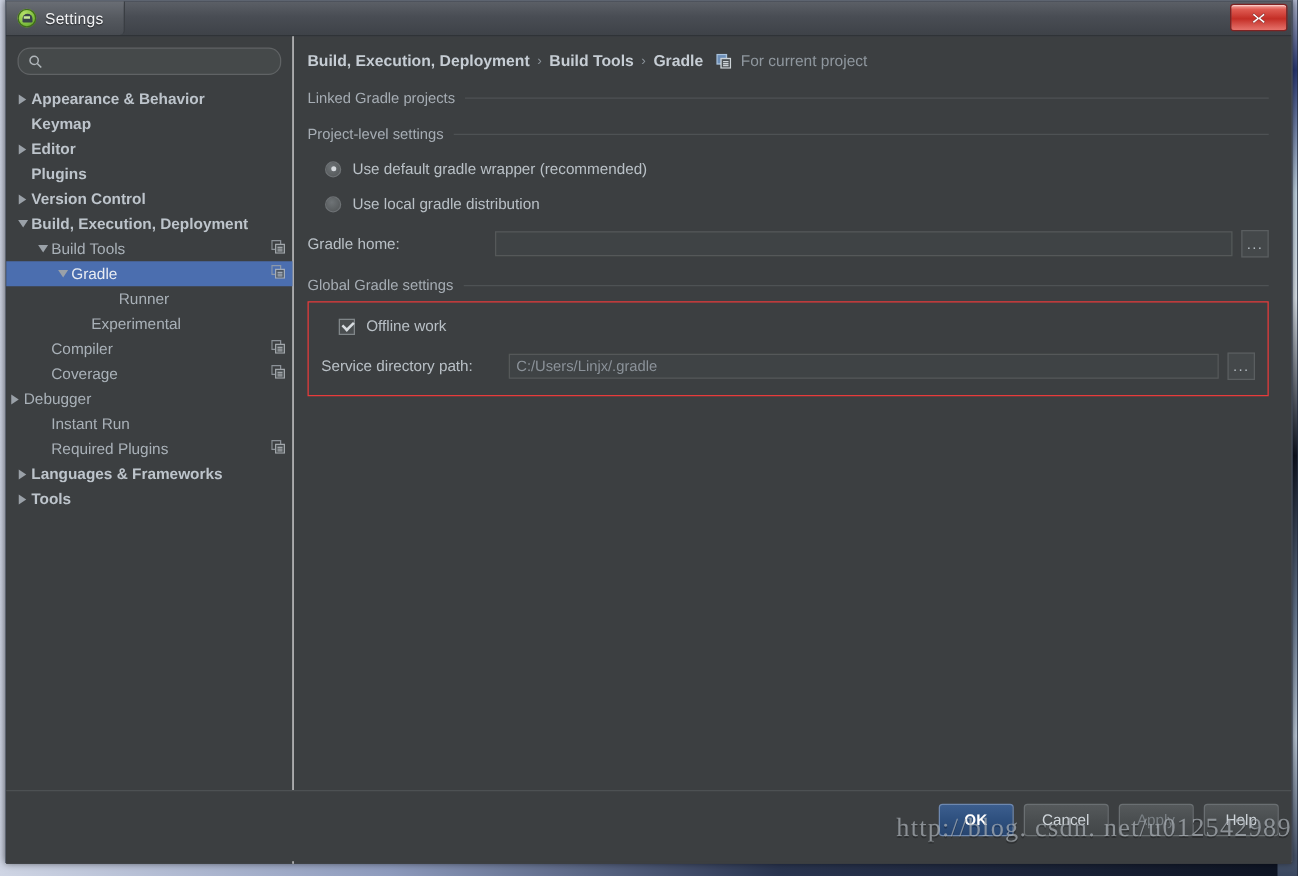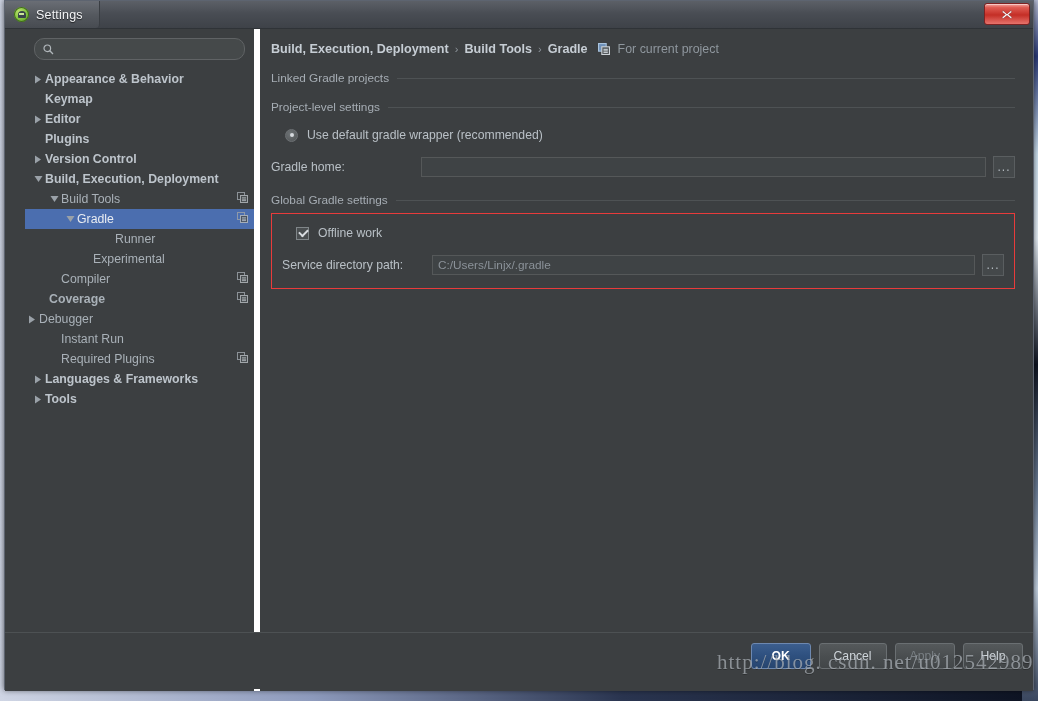--- a/index.html
+++ b/index.html
@@ -75,23 +75,22 @@
   .close-btn svg{display:block;}
 
   .body-area{
     height:662px; display:flex; background:#3c3f41;
     position:relative;
   }
 
   
   .sidebar{
     width:229px; flex:none; background:#3c3f41;
-    border-right:6px solid #ffffff;
+    border-right:1px solid #ffffff;
     position:relative;
-    margin-left:20px;
   }
   .search-wrap{ padding:9px 9px 3px 9px; }
   .search-box{
     height:20px; border:1px solid #606365; border-radius:10px;
     background:#45494a; display:flex; align-items:center; gap:5px;
     padding:0 8px;
   }
   .search-box svg{ flex:none; }
   .search-input{
     border:0; outline:0; background:transparent; width:100%;
@@ -329,21 +328,21 @@
             <span class="twisty"></span>
             <span class="tree-label">Compiler</span>
             <span class="scope-icon"><svg width="11" height="11" viewBox="0 0 11 11">
                 <rect x="0.5" y="0.5" width="7" height="7" fill="none" stroke="#9aa1a8"></rect>
                 <rect x="3.5" y="3.5" width="7" height="7" fill="#4b5053" stroke="#b3b9bd"></rect>
                 <line x1="5" y1="5.8" x2="9" y2="5.8" stroke="#b3b9bd"></line>
                 <line x1="5" y1="7.2" x2="9" y2="7.2" stroke="#b3b9bd"></line>
                 <line x1="5" y1="8.6" x2="9" y2="8.6" stroke="#b3b9bd"></line>
               </svg></span>
           </div>
-          <div class="tree-row" style="padding-left: 10px; font-weight: bold;">
+          <div class="tree-row" style="padding-left: 22px;">
             <span class="twisty"></span>
             <span class="tree-label">Coverage</span>
             <span class="scope-icon"><svg width="11" height="11" viewBox="0 0 11 11">
                 <rect x="0.5" y="0.5" width="7" height="7" fill="none" stroke="#9aa1a8"></rect>
                 <rect x="3.5" y="3.5" width="7" height="7" fill="#4b5053" stroke="#b3b9bd"></rect>
                 <line x1="5" y1="5.8" x2="9" y2="5.8" stroke="#b3b9bd"></line>
                 <line x1="5" y1="7.2" x2="9" y2="7.2" stroke="#b3b9bd"></line>
                 <line x1="5" y1="8.6" x2="9" y2="8.6" stroke="#b3b9bd"></line>
               </svg></span>
           </div>
@@ -421,20 +420,24 @@
         <div class="group">
           <div class="group-head">
             <span>Project-level settings</span>
             <span class="rule"></span>
           </div>
 
           <div class="radio-row">
             <span class="radio checked"></span>
             <span class="radio-label">Use default gradle wrapper (recommended)</span>
           </div>
+          <div class="radio-row">
+            <span class="radio"></span>
+            <span class="radio-label">Use local gradle distribution</span>
+          </div>
 
           <div class="field-row">
             <span class="field-label">Gradle home:</span>
             <span class="textfield"></span>
             <span class="browse-btn">...</span>
           </div>
         </div>
 
         <div class="group">
           <div class="group-head">

